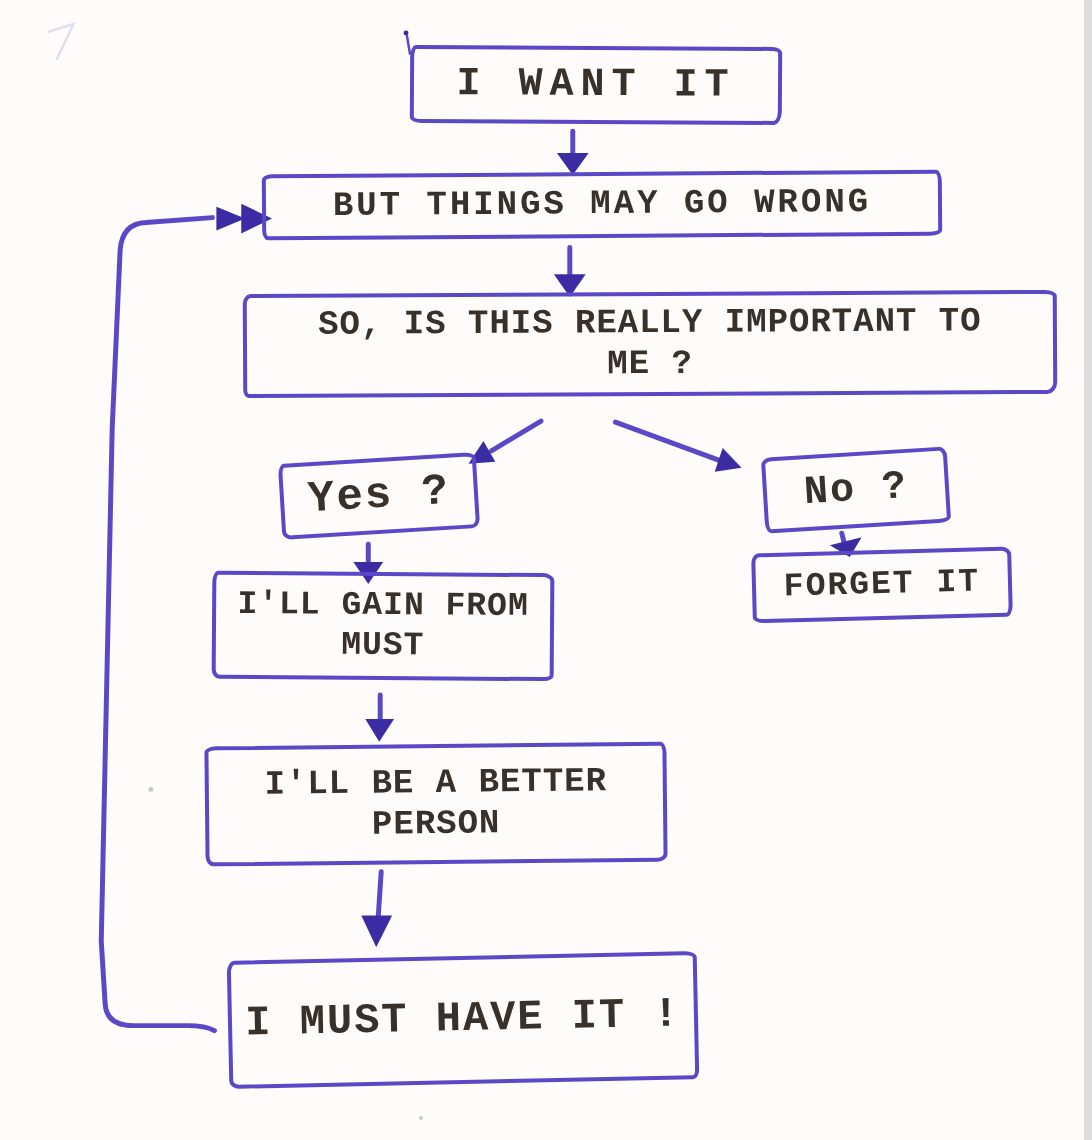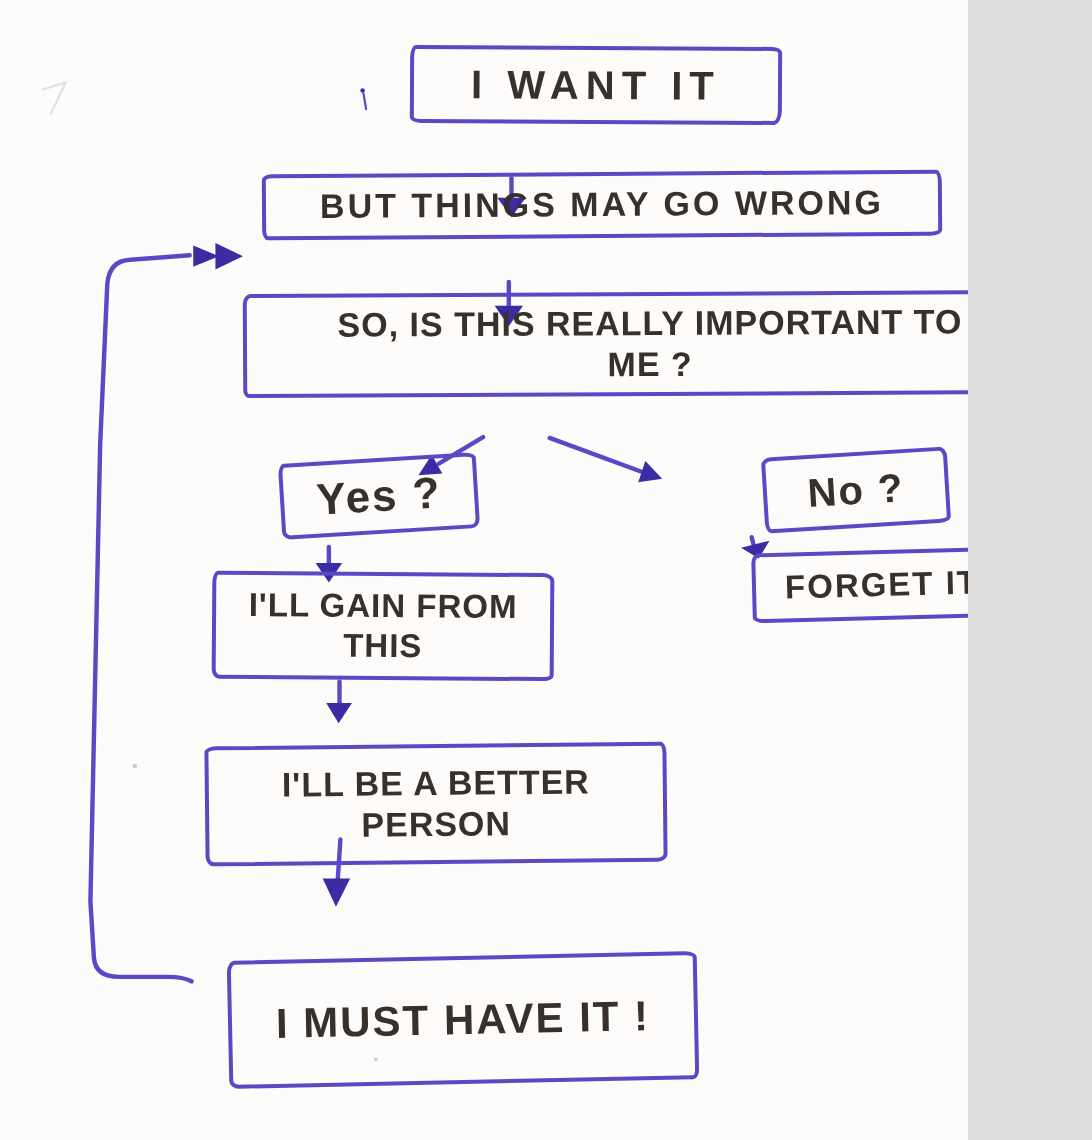--- a/index.html
+++ b/index.html
@@ -1,19 +1,19 @@
 <!DOCTYPE html>
 <html style="--paper: #fdfcfa; --ink: #5a48c7; --arrow: #3c2ca3; --text: #38302b;"><head>
 <meta charset="utf-8">
 <style>
   html,body{margin:0;padding:0;background:#ddd;}
   .paper{
-    position:relative;width:968px;height:1140px;overflow:hidden;
+    position:relative;width:1084px;height:1140px;overflow:hidden;
     background:var(--paper,#fdfcfa);
-    font-family:Liberation Sans, sans-serif;
+    font-family:Liberation Mono, monospace;
   }
   .layer{position:absolute;inset:0;width:100%;height:100%;}
   .node{
     position:absolute;box-sizing:border-box;
     border:4px solid var(--ink,#5a48c7);
     color:var(--text,#38302b);
     font-weight:bold;text-align:center;
     display:flex;flex-direction:column;align-items:center;justify-content:center;
     line-height:1.22;background:transparent;
   }
@@ -127,21 +127,21 @@
   <div class="node" id="n-no">
     <span>No ?</span>
   </div>
 
   <div class="node" id="n-forget">
     <span>FORGET IT</span>
   </div>
 
   <div class="node" id="n-gain">
     <span>I'LL GAIN FROM</span>
-    <span>THIS</span>
+    <span>MUST</span>
   </div>
 
   <div class="node" id="n-better">
     <span>I'LL BE A BETTER</span>
     <span>PERSON</span>
   </div>
 
   <div class="node" id="n-must">
     <span>I MUST HAVE IT !</span>
   </div>

